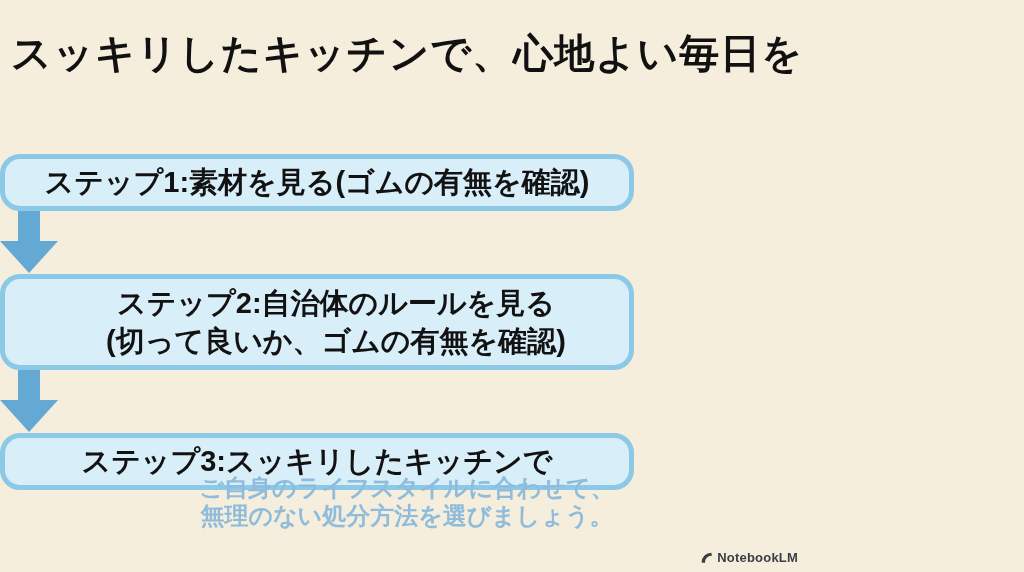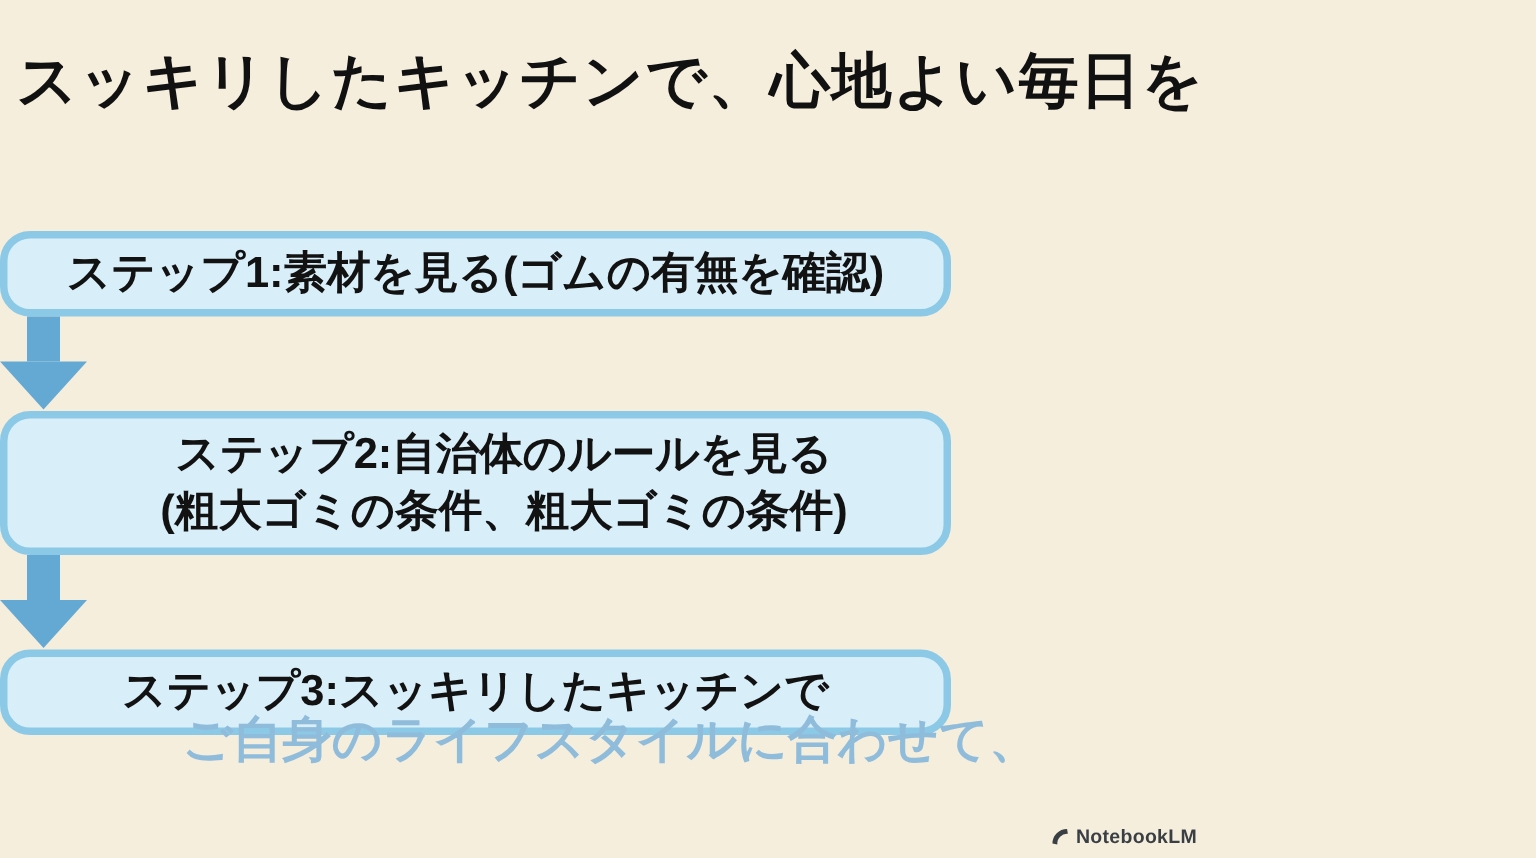--- a/index.html
+++ b/index.html
@@ -49,21 +49,21 @@
   .arrow-shaft{width:22px;height:30px;background:var(--arrow);}
   .arrow-head{
     width:0;height:0;
     border-left:29px solid transparent;
     border-right:29px solid transparent;
     border-top:32px solid var(--arrow);
   }
   .footer{
     position:absolute;top:474px;left:0;width:100%;
     text-align:center;
-    font-size:33px;font-weight:bold;
+    font-size:24px;font-weight:bold;
     color:var(--footer-text);
     line-height:1.18;
   }
   .watermark{
     position:absolute;right:16px;bottom:7px;
     display:flex;align-items:center;gap:4px;
     font-size:13px;color:var(--watermark-text);
     font-weight:700;letter-spacing:.2px;
   }
   .watermark svg{display:block;}
@@ -81,36 +81,37 @@
       <div class="step-line">ステップ1:素材を見る(ゴムの有無を確認)</div>
     </div>
 
     <div class="arrow">
       <div class="arrow-shaft"></div>
       <div class="arrow-head"></div>
     </div>
 
     <div class="step-box tall">
       <div class="step-line">ステップ2:自治体のルールを見る</div>
-      <div class="step-line">(粗大ゴミの条件、粗大ゴミの条件)</div>
+      <div class="step-line">(切って良いか、ゴムの有無を確認)</div>
     </div>
 
     <div class="arrow">
       <div class="arrow-shaft"></div>
       <div class="arrow-head"></div>
     </div>
 
     <div class="step-box">
       <div class="step-line">ステップ3:スッキリしたキッチンで</div>
     </div>
 
   </div>
 
   <div class="footer">
     <div>ご自身のライフスタイルに合わせて、</div>
+    <div>無理のない処分方法を選びましょう。</div>
   </div>
 
   <div class="watermark">
     <svg width="13" height="13" viewBox="0 0 24 24" aria-hidden="true">
       <path d="M3 21 A18 18 0 0 1 21 3 L22 9 A12 12 0 0 0 9 22 Z" fill="#3a3f44"></path>
     </svg>
     <span>NotebookLM</span>
   </div>
 
 </div>

